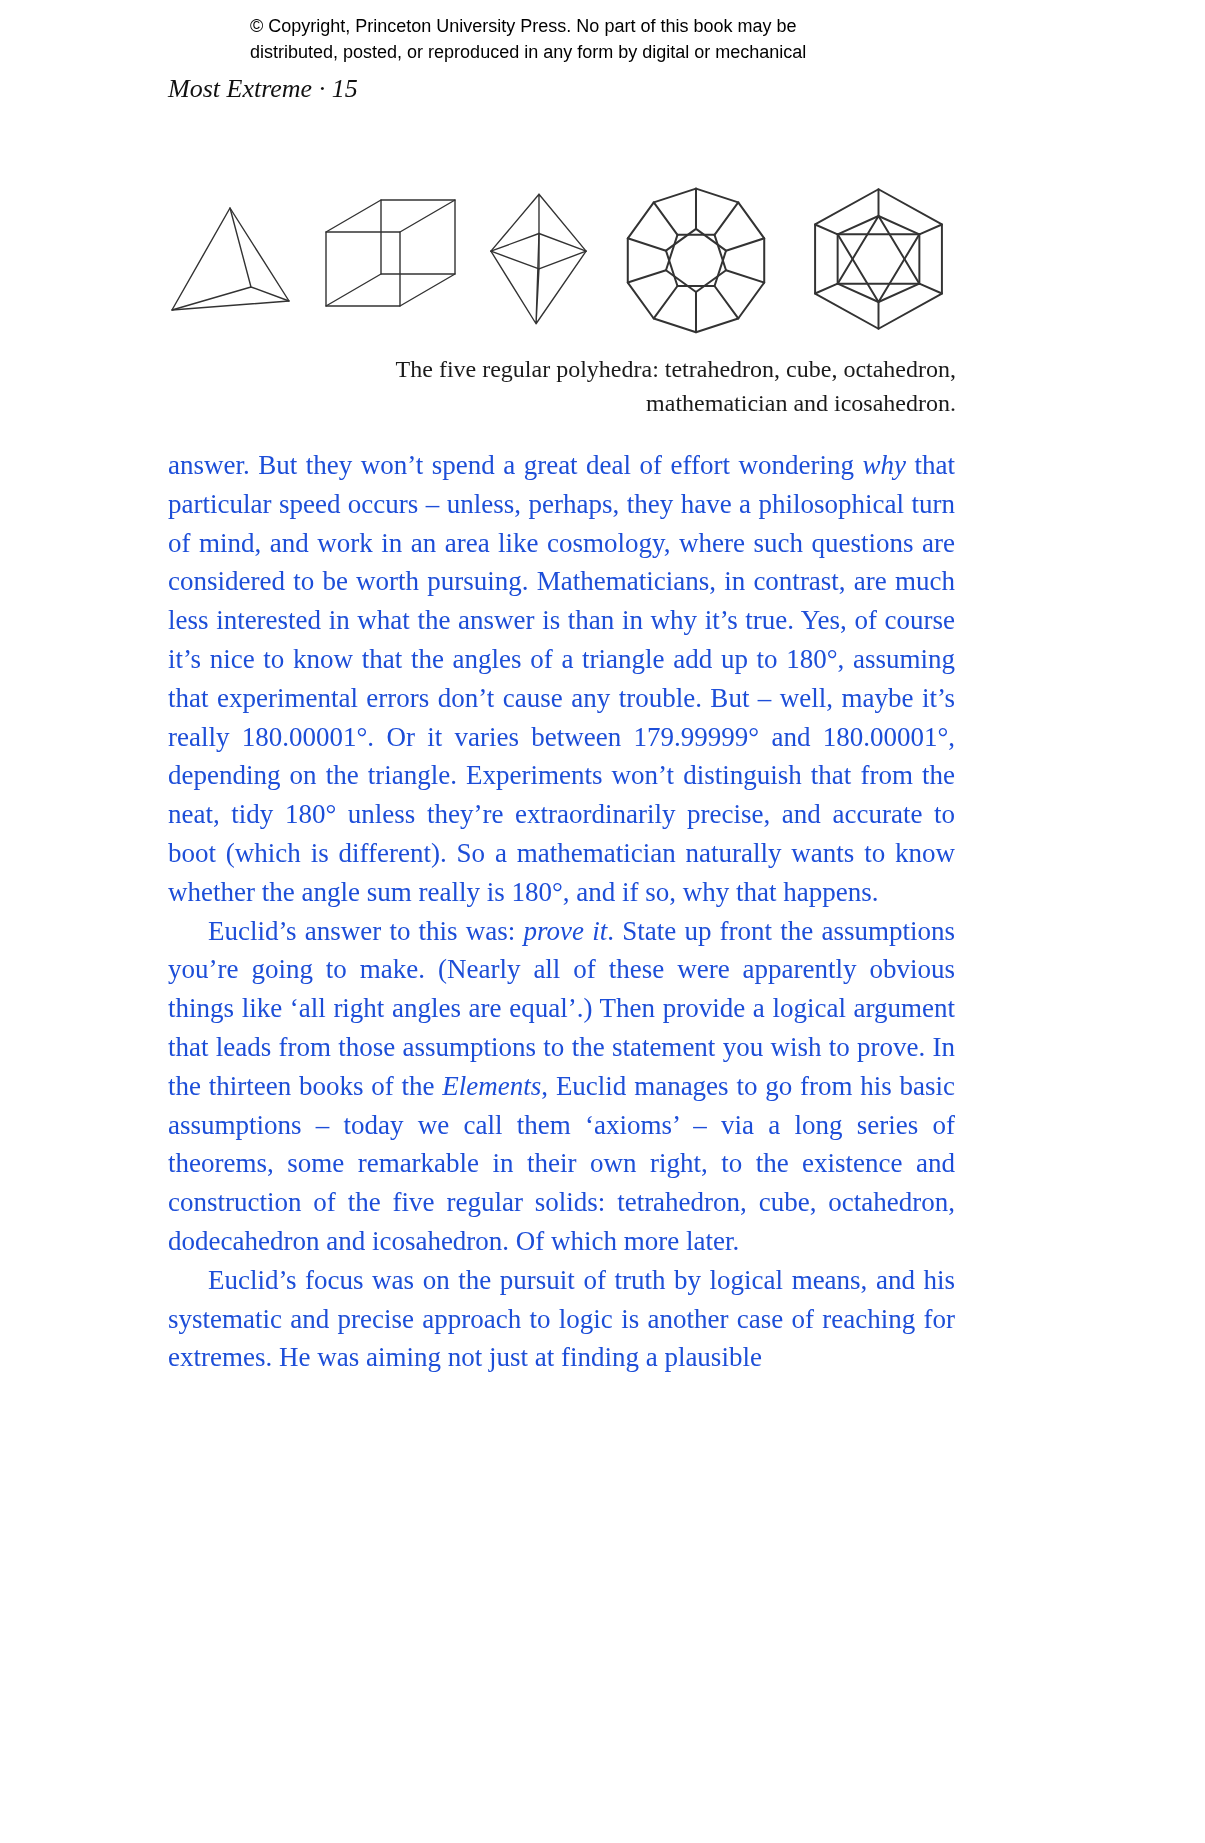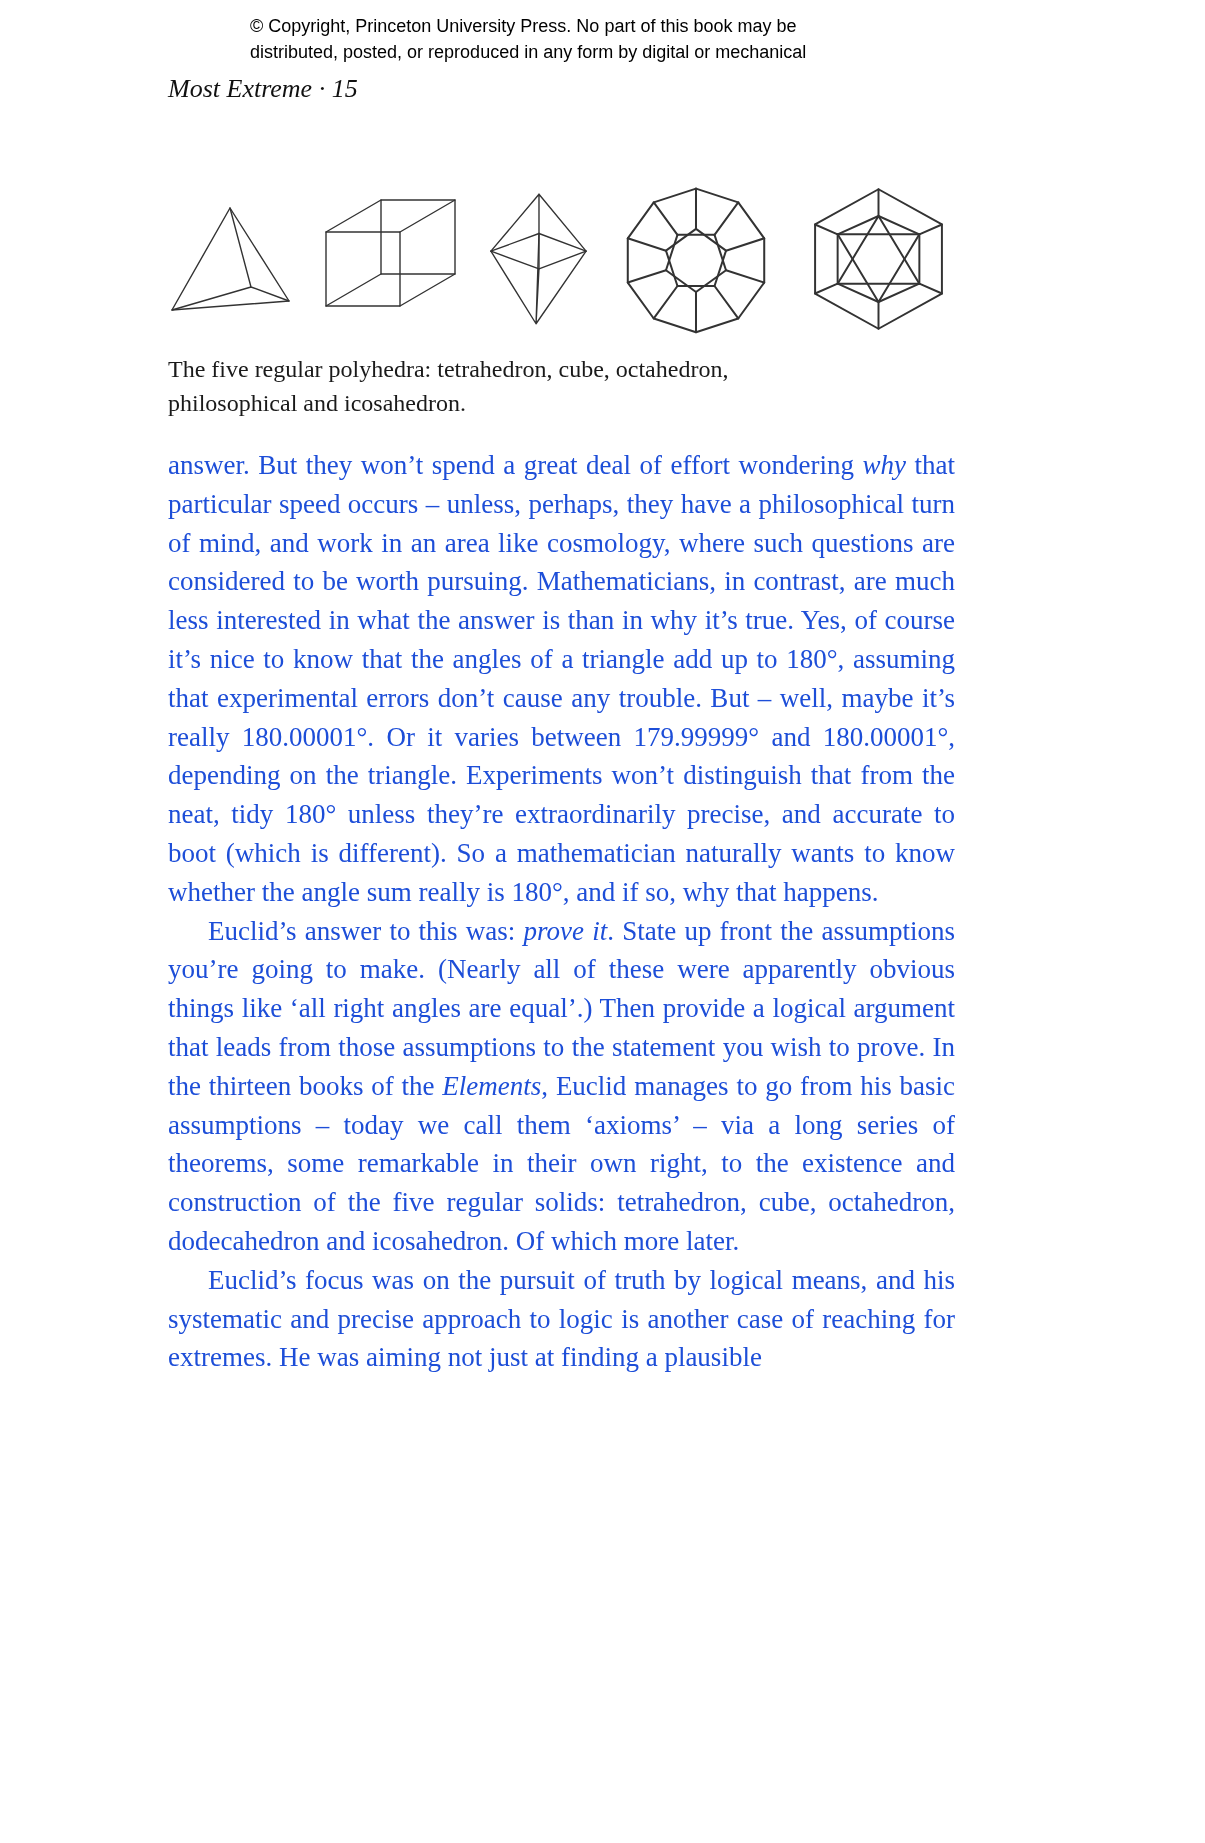--- a/index.html
+++ b/index.html
@@ -48,21 +48,21 @@
     stroke: #333;
     stroke-width: 1.4;
     stroke-linejoin: round;
     stroke-linecap: round;
   }
   .caption {
     position: absolute;
     top: 352px;
     left: 140px;
     width: 788px;
-    text-align: left;
+    text-align: right;
     font-size: 24px;
     line-height: 34px;
     color: #1a1a1a;
   }
   .body-text {
     position: absolute;
     top: 446px;
     left: 140px;
     width: 787px;
     font-size: 27px;
@@ -138,21 +138,21 @@
         <path d="M26,35 L84,35 L55,83 Z"></path>
         <path d="M55,22 L55,3 M26,70 L10,77 M84,70 L100,77 M26,35 L10,28 M84,35 L100,28 M55,83 L55,102"></path>
         <path d="M55,22 L26,35 M55,22 L84,35 M26,70 L26,35 M26,70 L55,83 M84,70 L84,35 M84,70 L55,83"></path>
       </svg>
     </div>
 
   </div>
 
   <div class="caption">
       <div>The five regular polyhedra: tetrahedron, cube, octahedron,</div>
-      <div>philosophical and icosahedron.</div>
+      <div>mathematician and icosahedron.</div>
     </div>
 
   <div class="body-text">
       <p class="para"><span>answer. But they won’t spend a great deal of effort wondering </span><em>why</em><span> that particular speed occurs – unless, perhaps, they have a philosophical turn of mind, and work in an area like cosmology, where such questions are considered to be worth pursuing. Mathematicians, in contrast, are much less interested in what the answer is than in why it’s true. Yes, of course it’s nice to know that the angles of a triangle add up to 180°, assuming that experimental errors don’t cause any trouble. But – well, maybe it’s really 180.00001°. Or it varies between 179.99999° and 180.00001°, depending on the triangle. Experiments won’t distinguish that from the neat, tidy 180° unless they’re extraordinarily precise, and accurate to boot (which is different). So a mathematician naturally wants to know whether the angle sum really is 180°, and if so, why that happens.</span></p>
       <p class="para indent"><span>Euclid’s answer to this was: </span><em>prove it</em><span>. State up front the assumptions you’re going to make. (Nearly all of these were apparently obvious things like ‘all right angles are equal’.) Then provide a logical argument that leads from those assumptions to the statement you wish to prove. In the thirteen books of the </span><em>Elements</em><span>, Euclid manages to go from his basic assumptions – today we call them ‘axioms’ – via a long series of theorems, some remarkable in their own right, to the existence and construction of the five regular solids: tetrahedron, cube, octahedron, dodecahedron and icosahedron. Of which more later.</span></p>
       <p class="para indent"><span>Euclid’s focus was on the pursuit of truth by logical means, and his systematic and precise approach to logic is another case of reaching for extremes. He was aiming not just at finding a plausible</span></p>
     </div>
 
   <div class="footer">For general queries, contact info@press.princeton.edu</div>
 

